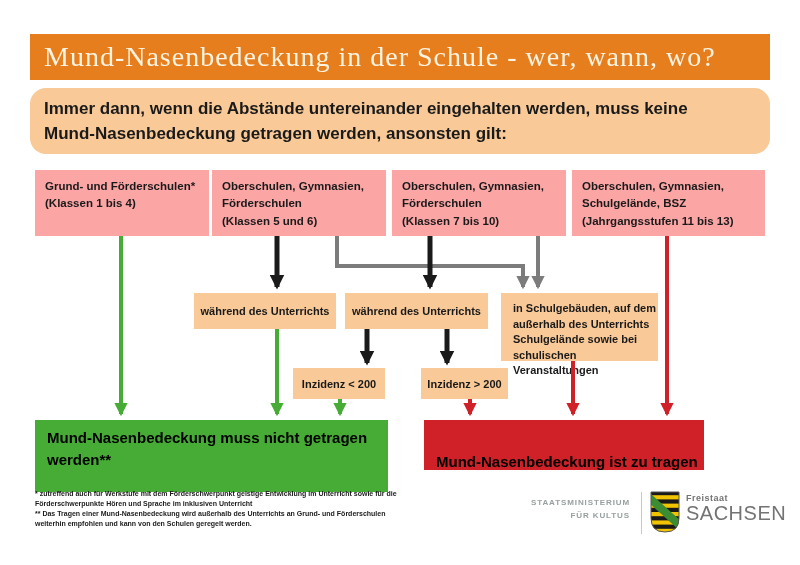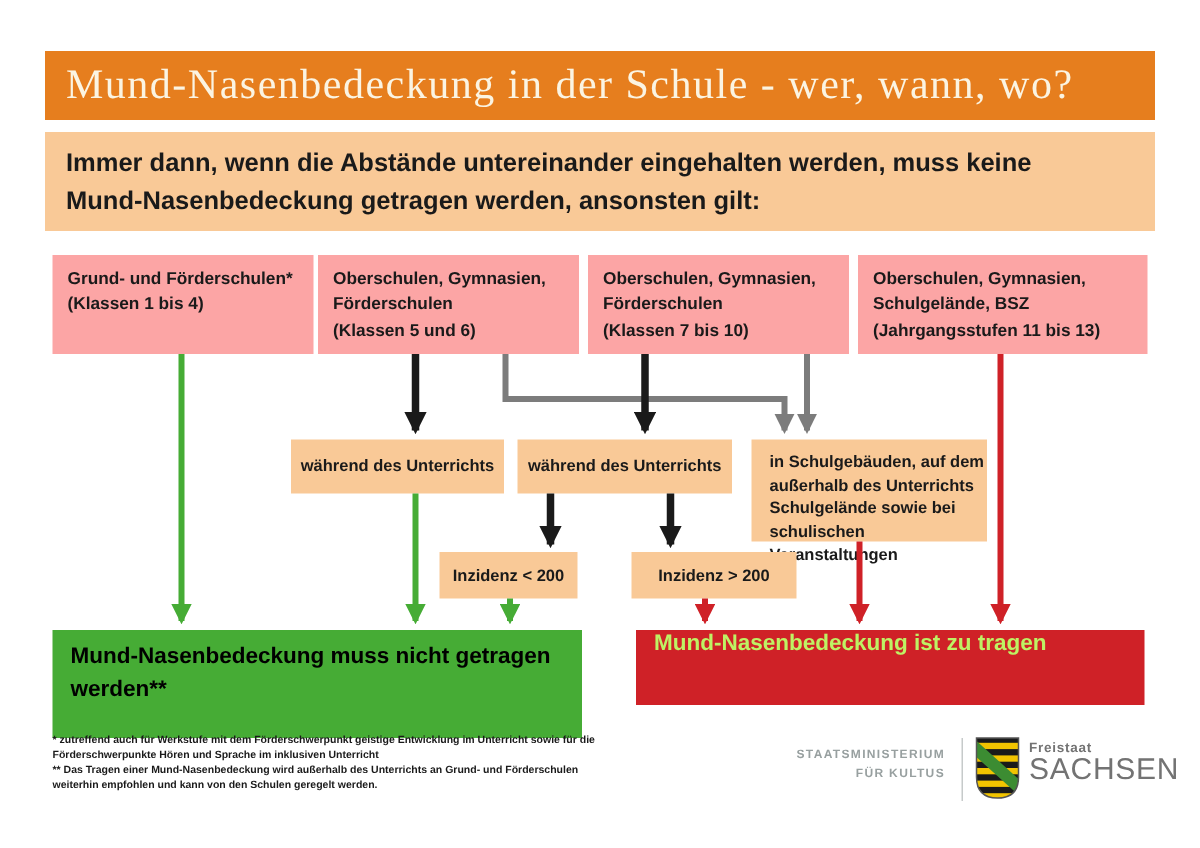--- a/index.html
+++ b/index.html
@@ -15,21 +15,21 @@
     display:flex;align-items:center;padding-left:14px;
   }
   #title-bar .t{
     font-family:"Liberation Serif",serif;font-size:28px;letter-spacing:1px;
     color:#FBF4E2;white-space:nowrap;
   }
 
   
   #intro-banner{
     left:30px;top:88px;width:740px;height:66px;background:#F9C997;
-    padding:9px 0 0 14px;font-weight:bold;font-size:17px;line-height:1.45;
+    padding:9px 0 0 14px;font-weight:bold;font-size:17px;line-height:1.45;border-radius:16px;
   }
 
   
   .gbox{
     position:absolute;box-sizing:border-box;top:170px;height:66px;background:#fca5a5;
     font-size:11.5px;font-weight:bold;line-height:1.5;padding:8px 10px;
   }
   #group-1{left:35px;width:174px;}
   #group-2{left:212px;width:174px;}
   #group-3{left:392px;width:174px;}
@@ -40,30 +40,30 @@
   .obox{
     position:absolute;box-sizing:border-box;background:#F9C997;
     font-size:11px;font-weight:bold;color:#1a1a1a;
   }
   .obox.center{display:flex;align-items:center;justify-content:center;}
   #cond-during-1{left:194px;top:293px;width:142px;height:36px;}
   #cond-during-2{left:345px;top:293px;width:143px;height:36px;}
   #cond-outside{left:501px;top:293px;width:157px;height:68px;padding:8px 0 0 12px;line-height:1.42;}
   #cond-outside span{display:block;}
   #incidence-low{left:293px;top:368px;width:92px;height:31px;}
-  #incidence-high{left:421px;top:368px;width:110px;height:31px;}
+  #incidence-high{left:421px;top:368px;width:87px;height:31px;}
 
   
   #outcome-no-mask{
     left:35px;top:420px;width:353px;height:72px;background:#46AC35;color:#000000;
     font-size:15px;font-weight:bold;line-height:1.45;padding:7px 12px;
   }
   #outcome-mask{
-    left:424px;top:420px;width:339px;height:50px;background:#CF2127;color:#bef264;
-    font-size:15px;font-weight:bold;display:flex;align-items:flex-start;padding-left:12px;
+    left:424px;top:420px;width:280px;height:50px;background:#CF2127;color:#000000;
+    font-size:15px;font-weight:bold;display:flex;align-items:flex-end;padding-left:12px;
   }
 
   
   #footnotes{left:35px;top:489px;width:382px;font-size:7px;font-weight:bold;line-height:1.45;}
   #footnotes p{margin:0;}
 
   
   #ministry-text{left:500px;top:497px;width:130px;text-align:right;
     font-size:8px;letter-spacing:0.9px;color:#98A0A0;line-height:1.6;font-weight:bold;}
   #logo-divider{left:641px;top:492px;width:1px;height:42px;background:#C6CACA;}

